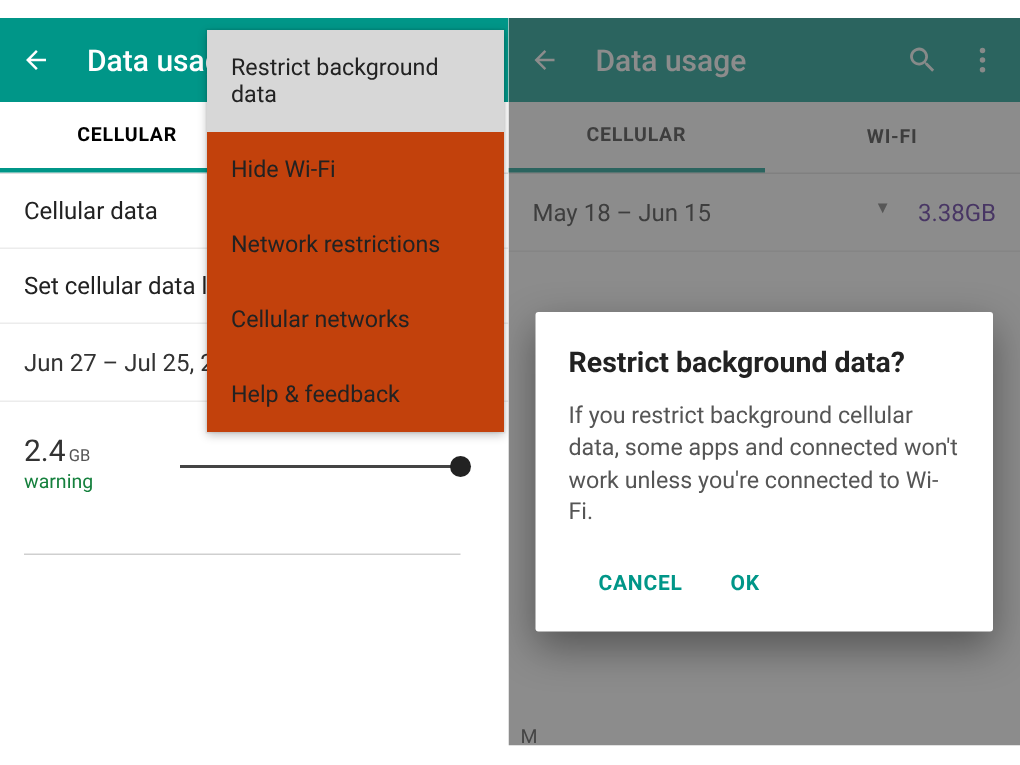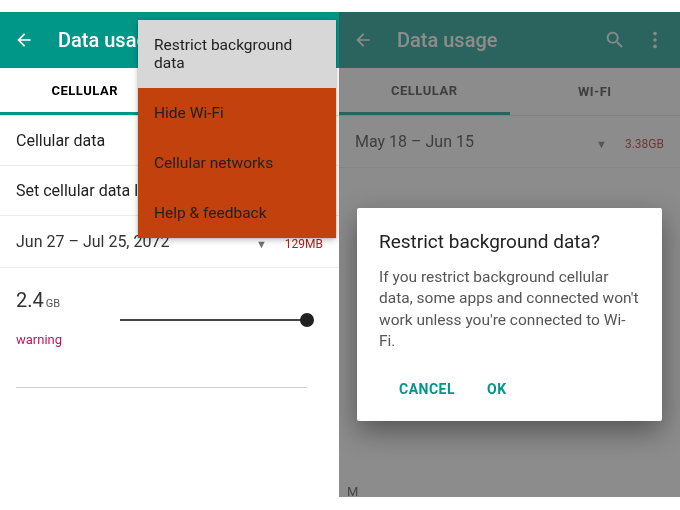--- a/index.html
+++ b/index.html
@@ -9,39 +9,39 @@
 .screen-left{width:339px;background:#fff}
 .screen-right{width:341px;background:#fff;margin-left:0}
 .appbar{background:#009688;color:#fff;height:56px;display:flex;align-items:center;padding:0 14px}
 .appbar .back-icon{width:20px;height:20px;flex-shrink:0}
 .appbar .title{font-size:20px;font-weight:500;margin-left:24px;flex:1}
 .appbar .search-icon,.appbar .more-icon{width:22px;height:22px;margin-left:18px;opacity:.95}
 .tabs{display:flex;height:48px;background:#fff;border-bottom:1px solid #e0e0e0}
 .tab{flex:1;display:flex;align-items:center;justify-content:center;font-size:13px;font-weight:700;letter-spacing:.5px;color:#606060}
 .tab.active{color:#000;border-bottom:3px solid #009688}
 .row{padding:15px 16px;font-size:16px;color:#222;border-bottom:1px solid #ececec}
-.period-row{display:flex;align-items:flex-end;padding:16px 16px;border-bottom:1px solid #ececec}
+.period-row{display:flex;align-items:flex-start;padding:16px 16px;border-bottom:1px solid #ececec}
 .period-row .range{font-size:16px;color:#333;flex:1}
 .period-row .caret{color:#737373;margin:0 18px 0 4px;font-size:11px}
-.period-row .amount{font-size:12px;color:#b91c1c}
+.period-row .amount{font-size:16px;color:#4c1d95}
 .slider-area{padding:20px 32px 0 16px}
 .slider-value{font-size:20px;color:#333}
 .slider-unit{font-size:11px;color:#555;margin-left:2px}
-.slider-caption{font-size:13px;color:#be185d;margin-top:20px}
+.slider-caption{font-size:13px;color:#15803d;margin-top:2px}
 .slider-track{position:relative;height:2px;background:#444;margin:4px 0 0 52px;width:230px}
 .slider-thumb{position:absolute;right:-7px;top:-6px;width:14px;height:14px;border-radius:50%;background:#222}
 .slider-wrap{display:flex;align-items:center}
 .slider-info{min-width:52px}
 .divider{height:1px;background:#cfcfcf;margin-top:40px}
 .popup-menu{position:absolute;top:8px;left:138px;width:198px;background:#c2410c;box-shadow:0 2px 6px rgba(0,0,0,.25),0 0 0 1px rgba(0,0,0,.06)}
 .popup-item{padding:16px 16px;font-size:15.5px;color:#222}
 .popup-item.active{background:#d7d7d7}
 .scrim{position:absolute;inset:0;background:rgba(70,70,70,.62)}
 .dialog{position:absolute;left:18px;right:18px;top:196px;background:#fff;border-radius:2px;box-shadow:0 10px 28px rgba(0,0,0,.4);padding:22px 22px 10px 22px}
-.dialog-title{font-size:19px;font-weight:400;color:#222;margin-bottom:14px}
+.dialog-title{font-size:19px;font-weight:700;color:#222;margin-bottom:14px}
 .dialog-body{font-size:15.5px;color:#555;line-height:1.38}
 .dialog-actions{display:flex;justify-content:flex-start;margin-top:20px;padding-bottom:6px}
 .dialog-btn{font-size:14px;font-weight:700;color:#009688;letter-spacing:.5px;padding:8px 12px;margin-left:8px}
 .m-label{position:absolute;left:8px;bottom:-2px;font-size:13px;color:#444}
 .screen-right .appbar{background:#009688}
 .screen-right .tabs .tab{color:#333}
 svg{display:block}
 </style>
 </head>
 <body>
@@ -81,20 +81,21 @@
         <div class="slider-track">
           <div class="slider-thumb"></div>
         </div>
       </div>
       <div class="divider"></div>
     </div>
 
     <div class="popup-menu">
       <div class="popup-item active">Restrict background data</div>
       <div class="popup-item">Hide Wi-Fi</div>
+      <div class="popup-item">Network restrictions</div>
       <div class="popup-item">Cellular networks</div>
       <div class="popup-item">Help &amp; feedback</div>
     </div>
   </div>
 
   <div class="screen screen-right">
     <div class="appbar">
       <span>
         <svg class="back-icon" viewBox="0 0 24 24" fill="#fff">
             <path d="M20 11H7.8l5.6-5.6L12 4l-8 8 8 8 1.4-1.4L7.8 13H20z"></path>

